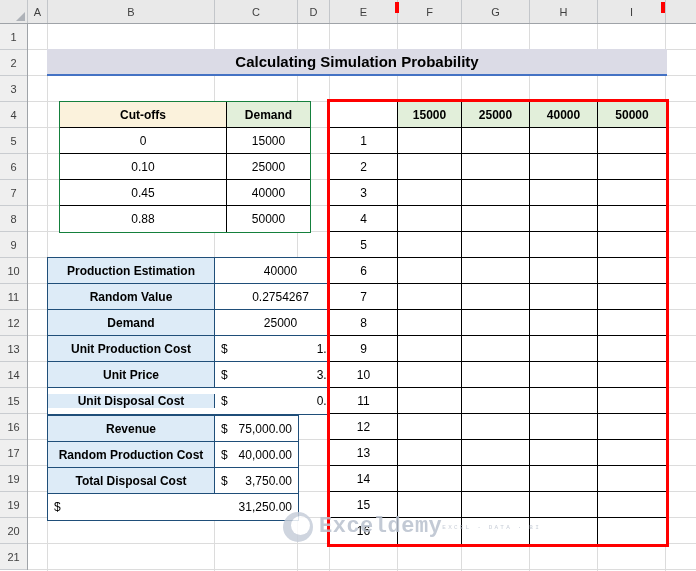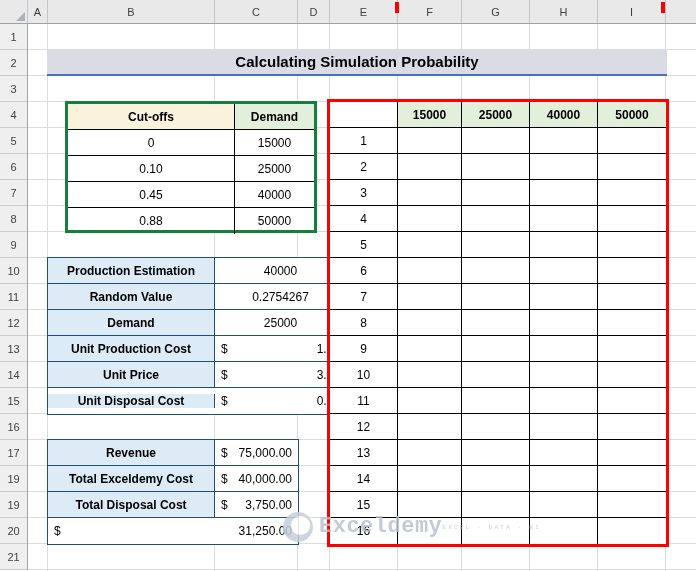--- a/index.html
+++ b/index.html
@@ -48,31 +48,31 @@
   .tbl{position:absolute;box-sizing:border-box;background:#fff;z-index:5;}
   .tr{display:flex;height:26px;box-sizing:border-box;}
   .td{box-sizing:border-box;display:flex;align-items:center;justify-content:center;font-size:12px;}
   .td.b{width:167px;}
   .td.c{flex:1;}
   .th{font-weight:bold;}
   .cream{background:var(--cream_bg,#FBF2DC);}
   .green{background:var(--green_bg,#E2EFDA);}
   .blue{background:var(--blue_bg,#DDEBF7);font-weight:bold;}
 
-  .cutoffs{left:65px;top:101px;width:252px;height:132px;border:3px solid #15803d;}
+  .cutoffs{left:59px;top:101px;width:252px;height:132px;border:1px solid #15803d;}
   .cutoffs .tr{border-bottom:1px solid #000;}
   .cutoffs .rows .tr:last-child{border-bottom:none;}
   .cutoffs .td.b{border-right:1px solid #000;}
 
   .blue-tbl{border:1px solid var(--tbl_blue,#1F4E79);}
   .blue-tbl .tr{border-bottom:1px solid var(--tbl_blue,#1F4E79);}
   .blue-tbl .rows .tr:last-child{border-bottom:none;align-items:center;}
   .blue-tbl .td.b{border-right:1px solid var(--tbl_blue,#1F4E79);}
   .params{left:47px;top:257px;width:300px;height:158px;}
-  .results{left:47px;top:439px;width:252px;height:106px;}
+  .results{left:47px;top:415px;width:252px;height:106px;}
   .val-cell{flex:1;display:flex;align-items:center;box-sizing:border-box;padding:0 6px;font-size:12px;}
   .amt{margin-left:auto;}
   .cur:empty + .amt{margin:0 auto;}
 
   
   .sim{position:absolute;left:327px;top:99px;width:342px;height:448px;box-sizing:border-box;
        border:3px solid var(--red_border,#FF0000);background:#fff;z-index:5;}
   .sim-row{display:flex;height:26px;box-sizing:border-box;}
   .sim-cell{box-sizing:border-box;border-right:1px solid #000;border-bottom:1px solid #000;
             display:flex;align-items:center;justify-content:center;font-size:12px;}
@@ -236,21 +236,21 @@
   <div class="tbl blue-tbl results">
     <div class="rows">
         <div class="tr">
         <div class="td b blue">Revenue</div>
         <div class="val-cell">
           <span class="cur">$</span>
           <span class="amt">75,000.00</span>
         </div>
       </div>
         <div class="tr">
-        <div class="td b blue">Total Exceldemy Cost</div>
+        <div class="td b blue">Random Production Cost</div>
         <div class="val-cell">
           <span class="cur">$</span>
           <span class="amt">40,000.00</span>
         </div>
       </div>
         <div class="tr">
         <div class="td b blue">Total Disposal Cost</div>
         <div class="val-cell">
           <span class="cur">$</span>
           <span class="amt">3,750.00</span>

